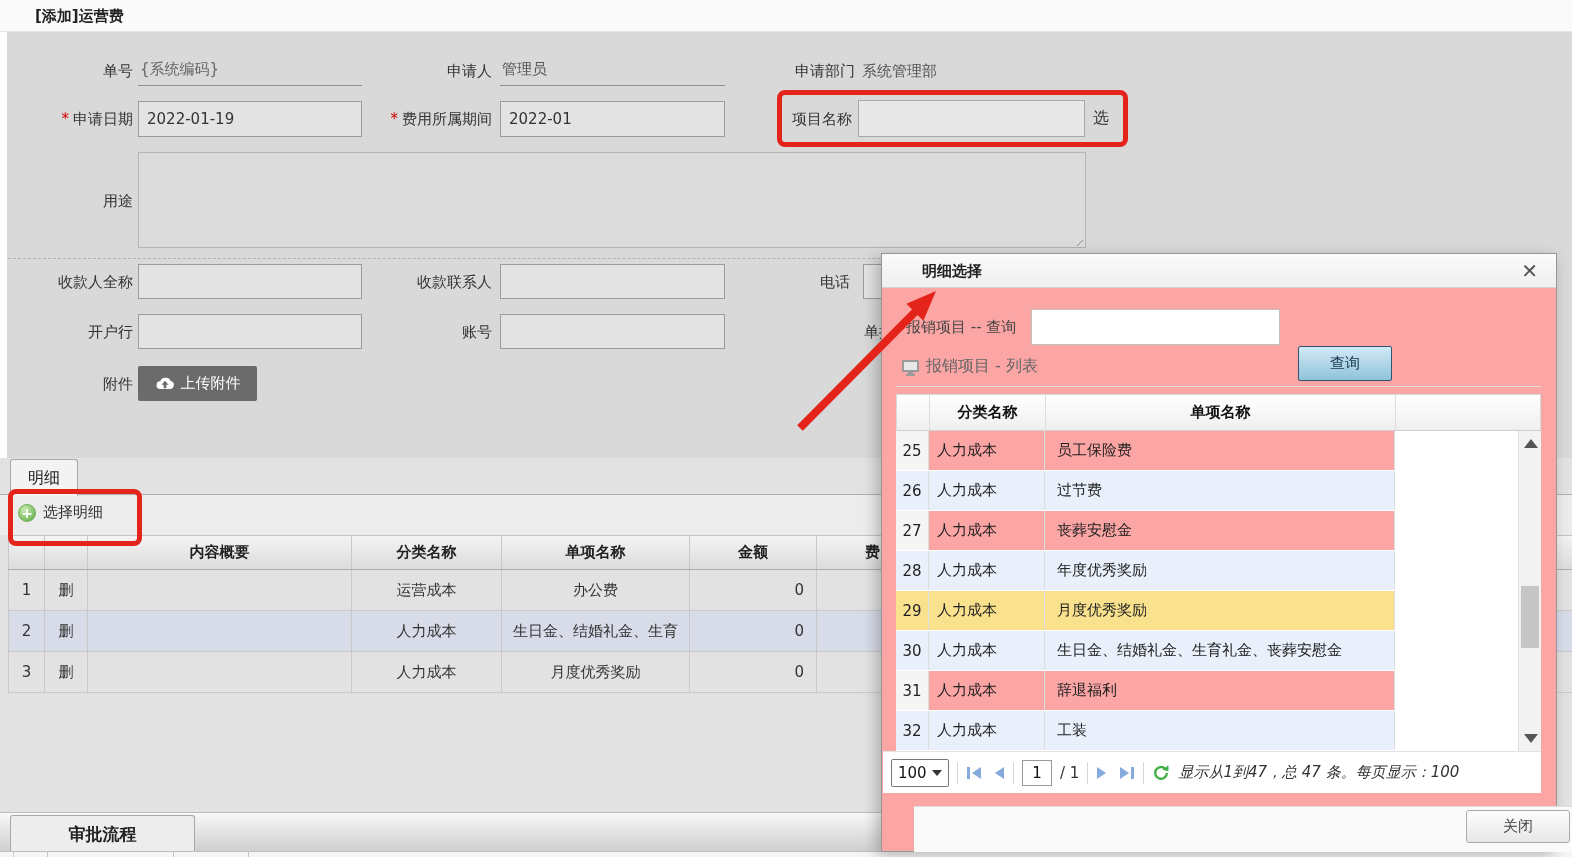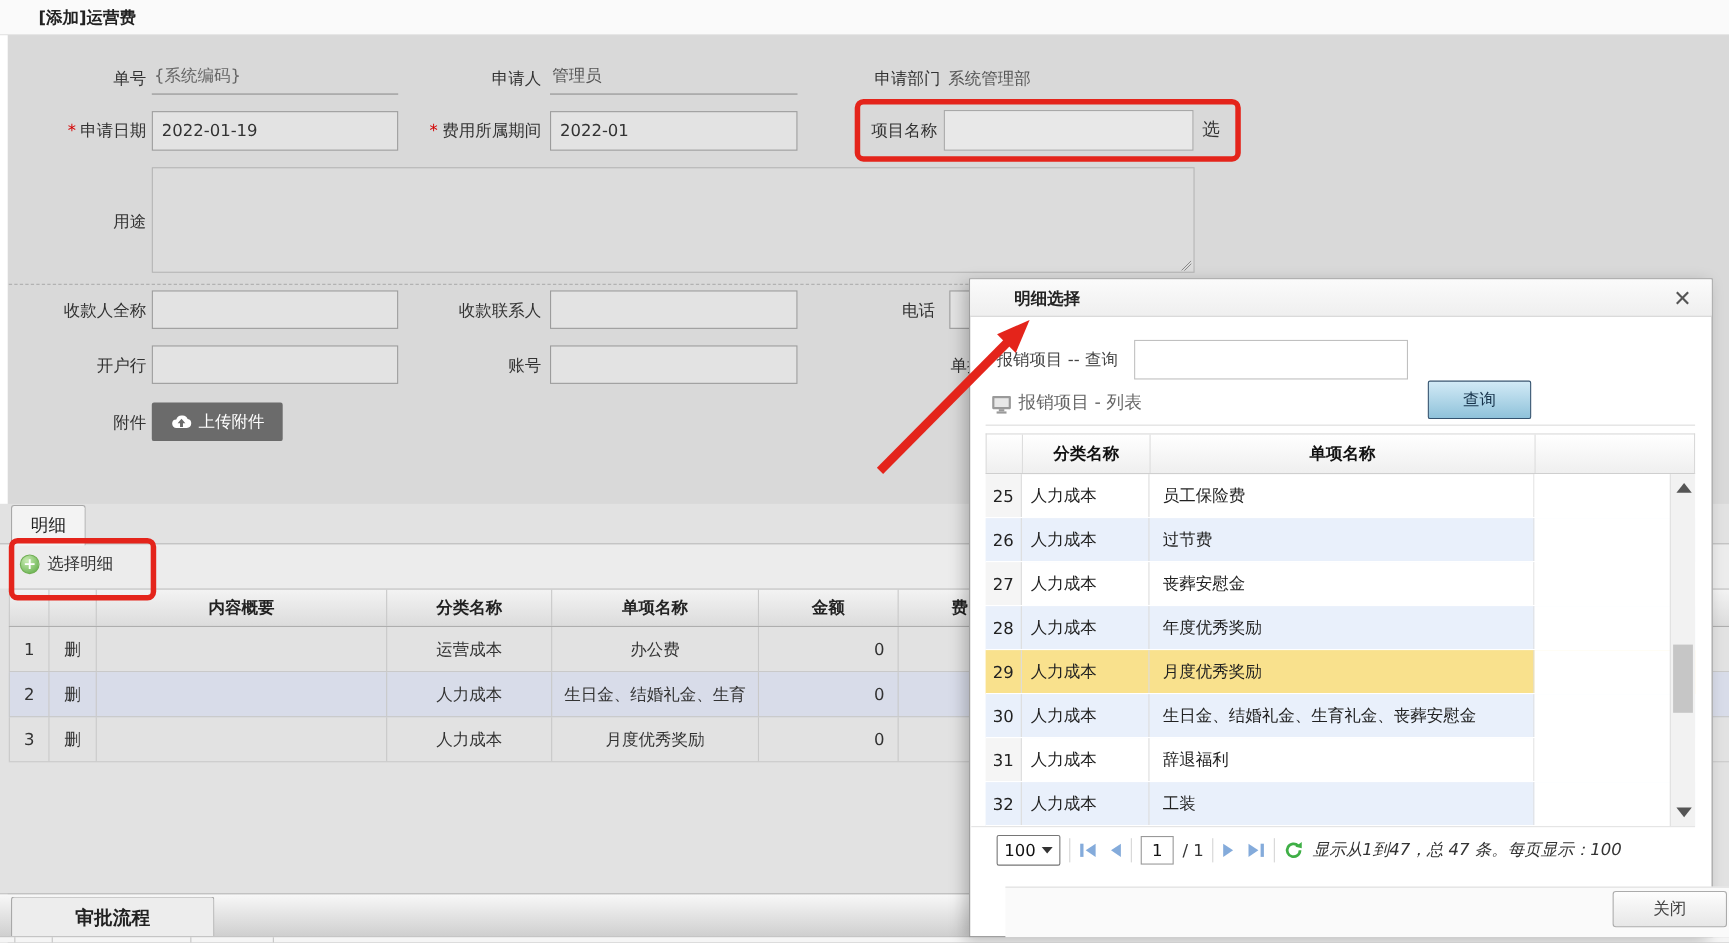--- a/index.html
+++ b/index.html
@@ -56,21 +56,21 @@
   .tab-ap{left:10px;top:815px;width:185px;height:37px;background:#ededed;border:1px solid #a8a8a8;border-bottom:none;
     border-radius:3px 3px 0 0;font-size:17px;font-weight:bold;color:#222;display:flex;align-items:center;justify-content:center;}
   .bstrip{left:0;top:851px;width:1572px;height:6px;background:#f5f5f5;border-top:1px solid #c0c0c0;}
   .bstrip i{position:absolute;top:0;width:1px;height:6px;background:#c5c5c5;}
 
   
   .redbox{position:absolute;border:5px solid #e4241b;border-radius:8px;z-index:40;pointer-events:none;}
   .arrow-svg{position:absolute;z-index:60;pointer-events:none;}
 
   
-  .dialog{left:881px;top:253px;width:676px;height:599px;background:#ffffff;border:1px solid #969696;
+  .dialog{left:881px;top:253px;width:676px;height:599px;background:#fca5a5;border:1px solid #969696;
     box-shadow:-4px 4px 14px rgba(0,0,0,.25);z-index:50;}
   .dlg-head{position:absolute;left:0;top:0;width:100%;height:34px;background:linear-gradient(#fbfbfb,#efefef);border-bottom:1px solid #d2d2d2;}
   .dlg-title{position:absolute;left:40px;top:0;line-height:34px;font-size:15px;font-weight:bold;color:#222;}
   .dlg-x{position:absolute;right:18px;top:4px;font-size:20px;color:#555;cursor:pointer;line-height:26px;}
   .s-label{position:absolute;left:24px;top:64px;font-size:15px;color:#444;white-space:nowrap;}
   .s-input{position:absolute;left:149px;top:55px;width:249px;height:36px;background:#fff;border:1px solid #c0c0c0;font-size:15px;padding:0 8px;outline:none;}
   .s-btn{position:absolute;left:416px;top:56px;width:94px;height:35px;background:linear-gradient(#d2eaf6,#8fc2da);
     border:1px solid #33536f;border-radius:2px;font-size:15px;color:#16324a;cursor:pointer;margin-top:36px;}
   .cap-ic{position:absolute;left:19px;top:105px;}
   .cap-tx{position:absolute;left:44px;top:102px;font-size:16px;color:#666;}
@@ -92,21 +92,21 @@
   .dc.d-fill{flex:1;background:#fff;border-right:none;}
   .dhead .dc.d-fill{background:transparent;}
 
   .vscroll{position:absolute;left:636px;top:177px;width:23px;height:320px;background:#f2f2f2;border-left:1px solid #e0e0e0;}
   .sb-up,.sb-dn{position:absolute;left:5px;width:0;height:0;border-left:7px solid transparent;border-right:7px solid transparent;cursor:pointer;}
   .sb-up{top:8px;border-bottom:9px solid #555;}
   .sb-dn{bottom:8px;border-top:9px solid #555;}
   .sb-th{position:absolute;left:2px;top:155px;width:18px;height:62px;background:#c6c6c6;cursor:pointer;}
 
   .pager{position:absolute;left:1px;top:497px;width:658px;height:42px;background:#fff;border-top:1px solid #e3e3e3;
-    display:flex;align-items:center;gap:8px;padding-left:23px;overflow:hidden;white-space:nowrap;}
+    display:flex;align-items:center;gap:8px;padding-left:8px;overflow:hidden;white-space:nowrap;}
   .psize{width:58px;height:28px;border:1px solid #767676;border-radius:2px;background:#fff;display:flex;align-items:center;
     justify-content:space-between;padding:0 6px;font-size:15px;color:#111;cursor:pointer;}
   .chev{width:0;height:0;border-left:5px solid transparent;border-right:5px solid transparent;border-top:6px solid #333;}
   .psep{width:1px;height:22px;background:#d5d5d5;}
   .pnav{display:flex;align-items:center;gap:10px;}
   .pnav svg{cursor:pointer;display:block;}
   .pgin{width:30px;height:26px;border:1px solid #999;background:#fff;font-size:15px;color:#111;display:flex;align-items:center;justify-content:center;}
   .pof{font-size:15px;color:#333;}
   .pstat{font-size:15px;color:#333;display:flex;align-items:center;gap:8px;flex:1;overflow:hidden;font-style:italic;}
   .dlg-foot{position:absolute;left:0;top:552px;width:100%;height:46px;background:#fafafa;border-top:1px solid #ddd;margin-left:32px;}

